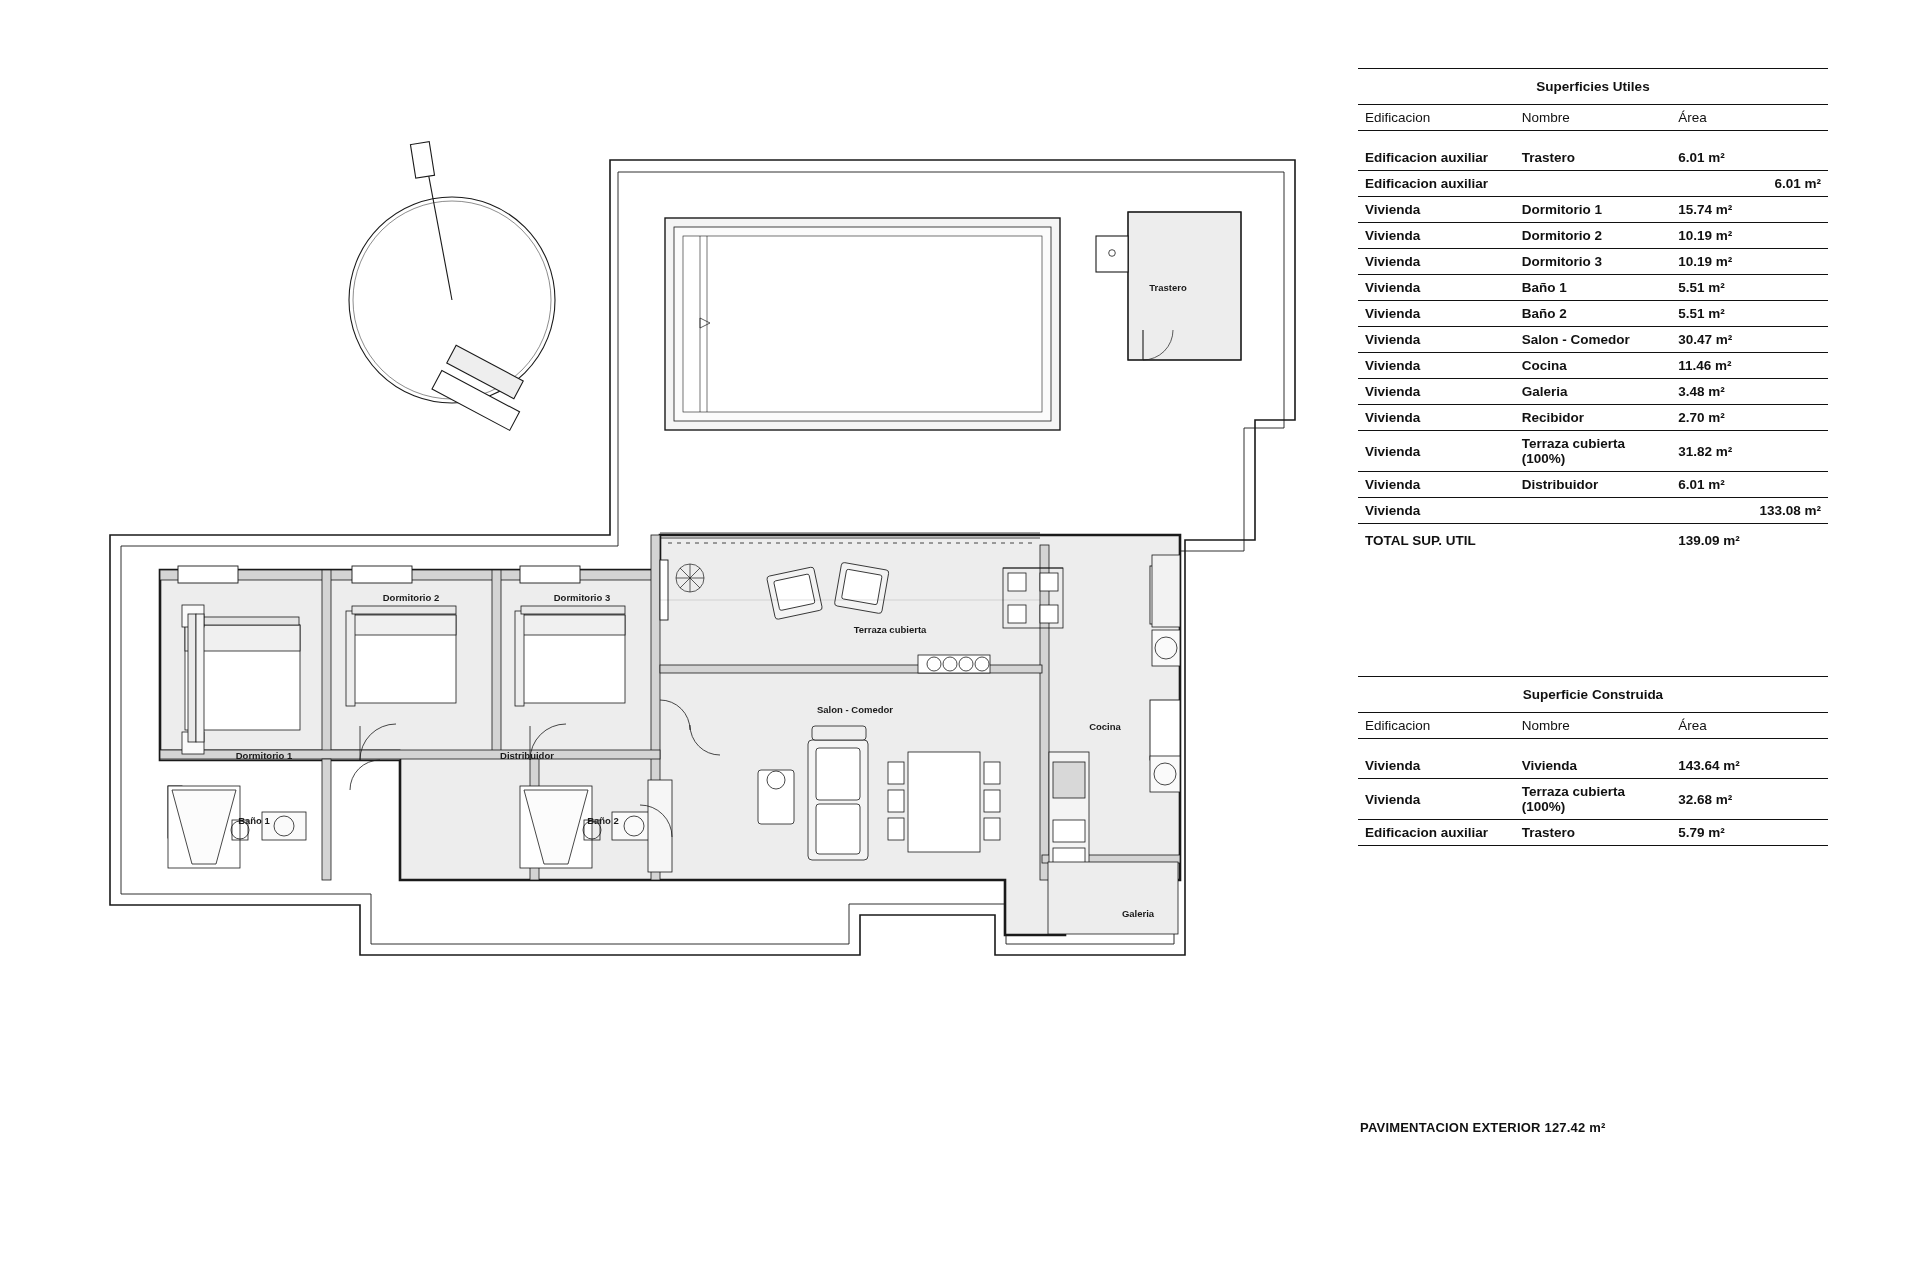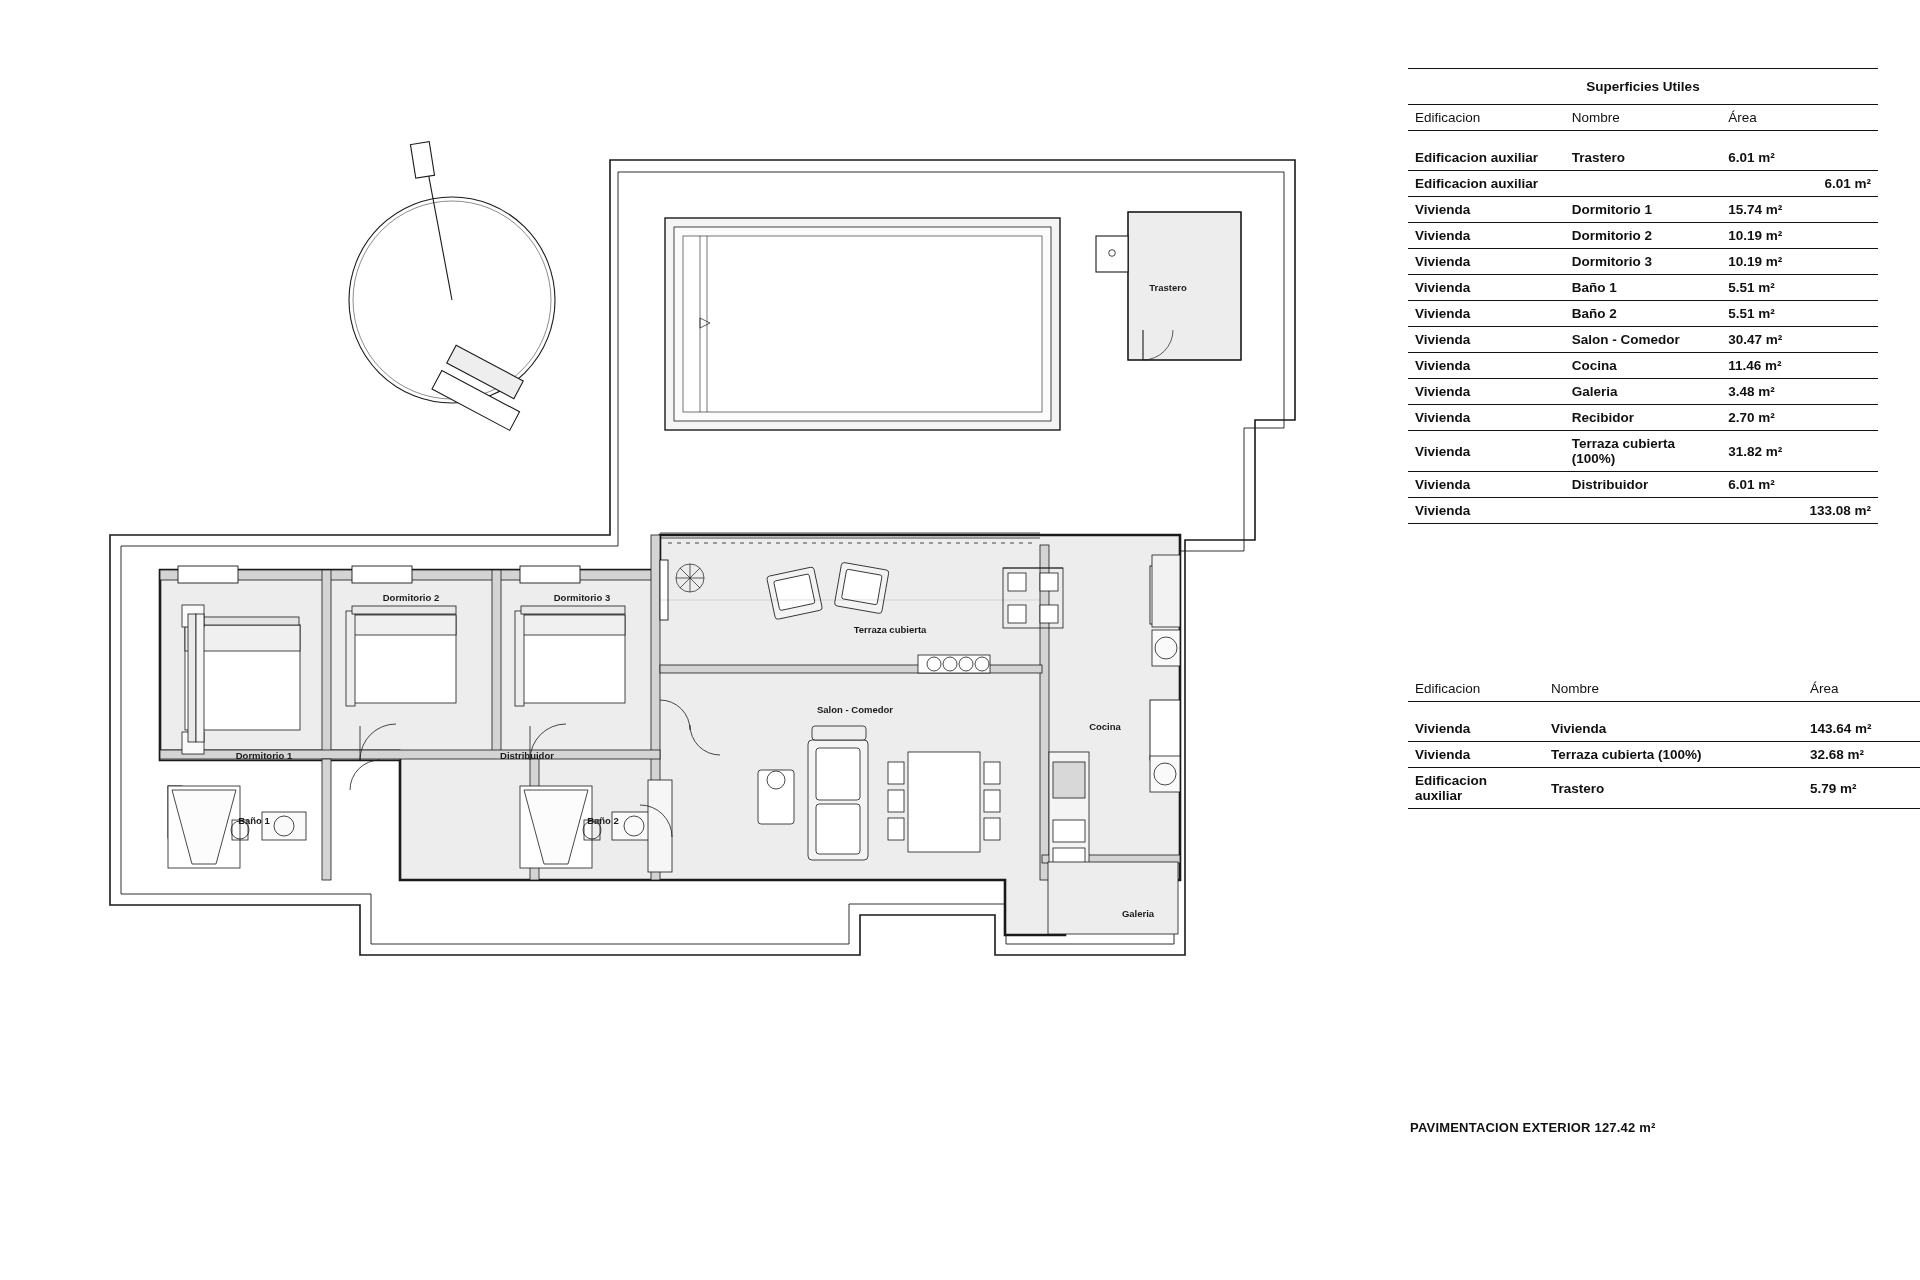--- a/index.html
+++ b/index.html
@@ -29,21 +29,21 @@
   .room-label {
     font-family: "Liberation Sans", sans-serif;
     font-size: 9.5px;
     font-weight: bold;
     fill: #1a1a1a;
   }
 
   
   .tables {
     position: absolute;
-    left: 1408px;
+    left: 1358px;
     top: 0;
     width: 500px;
     height: 962px;
   }
   table.sheet {
     border-collapse: collapse;
     width: 470px;
     table-layout: fixed;
   }
   table.sheet td, table.sheet th {
@@ -413,27 +413,34 @@
       </tr>
       <tr class="row-line">
         <td class="c-edif">Vivienda</td>
         <td class="c-nom">Distribuidor</td>
         <td class="c-area">6.01 m²</td>
       </tr>
       <tr class="sum-row">
         <td colspan="2">Vivienda</td>
         <td class="c-area">133.08 m²</td>
       </tr>
+      <tr class="total-row">
+        <td colspan="2">TOTAL SUP. UTIL</td>
+        <td class="c-area">139.09 m²</td>
+      </tr>
     </tbody>
       </table>
   </div>
 
   <div class="table-block-2">
     <table class="sheet">
       <tbody>
+          <tr>
+        <td class="tbl-title" colspan="3">Superficie Construida</td>
+      </tr>
       <tr class="hdr">
         <td class="c-edif">Edificacion</td>
         <td class="c-nom">Nombre</td>
         <td class="c-area">Área</td>
       </tr>
       <tr class="spacer-row">
             <td colspan="3"></td>
           </tr>
 
       <tr class="row-line">

